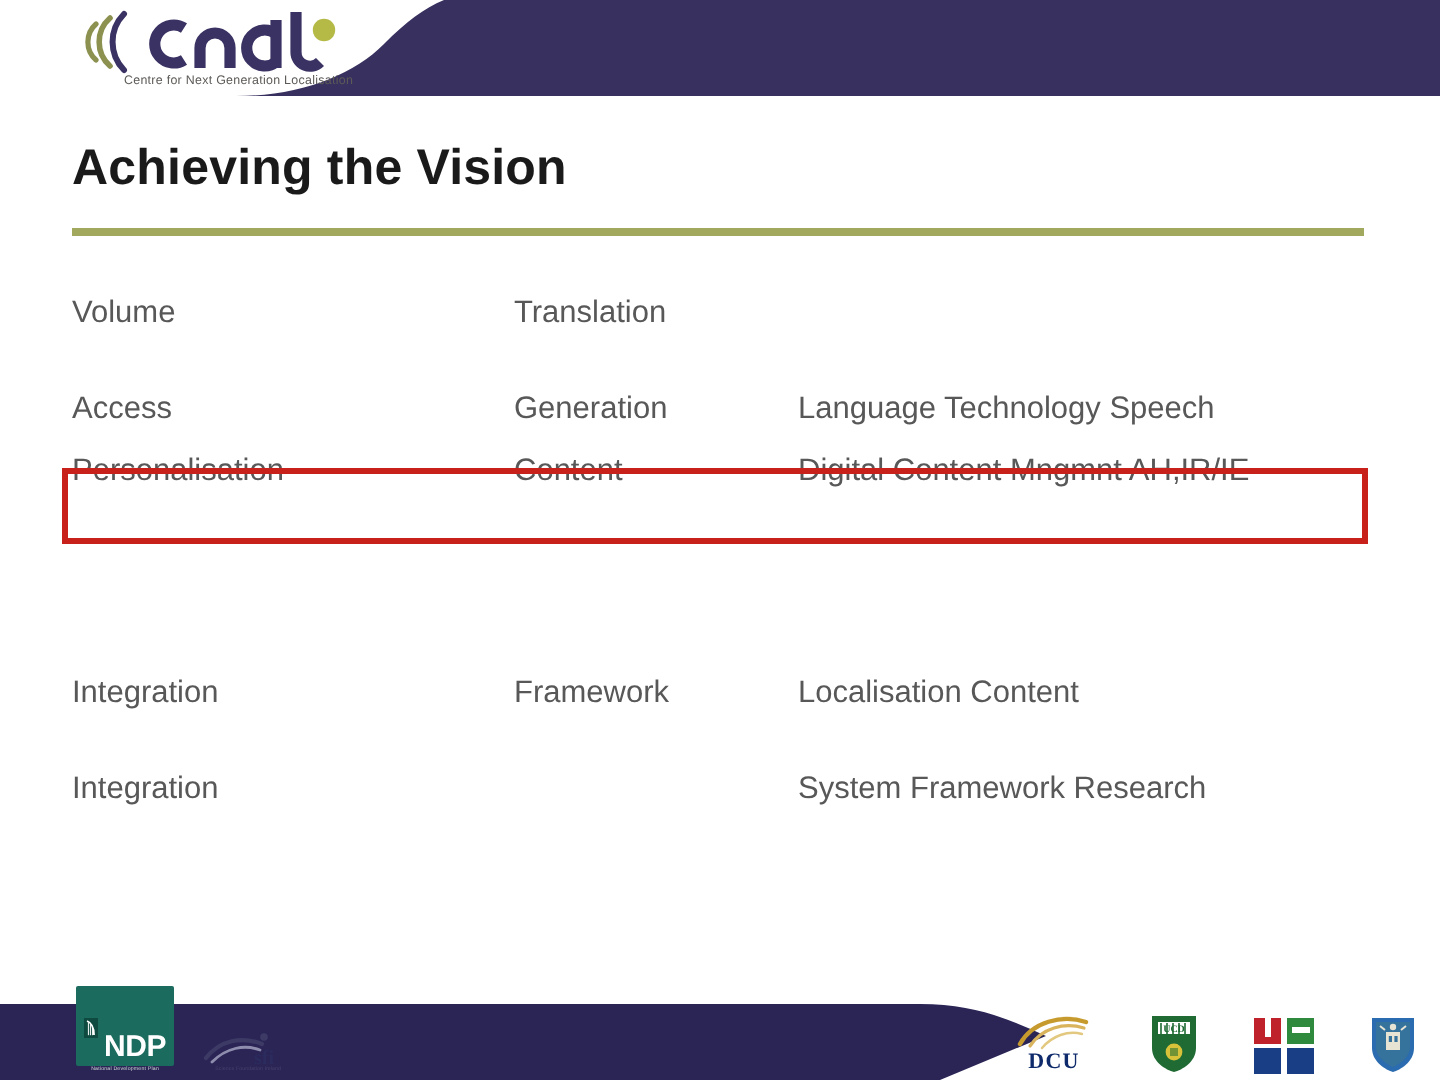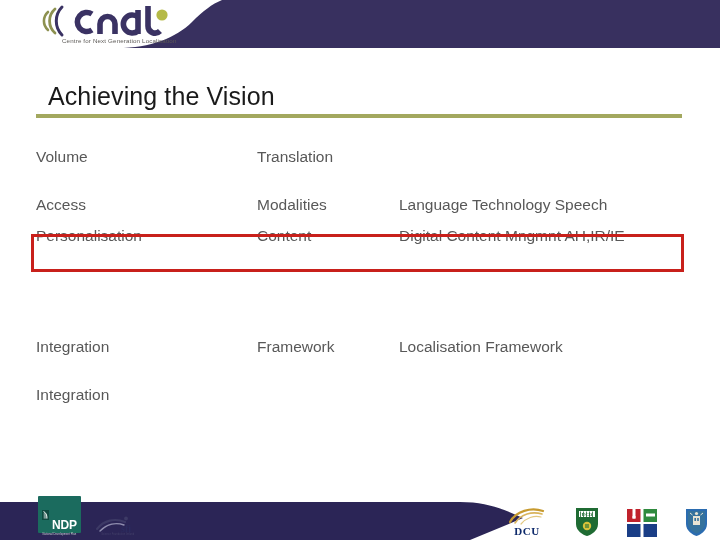--- a/index.html
+++ b/index.html
@@ -54,22 +54,22 @@
   }
 
   
   .slide-title {
     position: absolute;
     left: 36px;
     top: 70px;
     font-size: 25px;
     color: #1a1a1a;
     letter-spacing: 0.1px;
-    font-weight: normal;
-    margin: 12px;
+    font-weight: bold;
+    margin: 0;
     font-family: "Liberation Sans", sans-serif;
   }
   .title-rule {
     position: absolute;
     left: 36px;
     top: 114px;
     width: 646px;
     height: 4px;
     background: #a3a85f;
   }
@@ -153,21 +153,21 @@
   .ndp-box {
     background: #1b6b5e;
     padding: 2px 4px 1px 3px;
     display: flex;
     align-items: center;
     gap: 2px;
     border-radius: 1px;
   }
   .ndp-text {
     color: #ffffff;
-    font-size: 12px;
+    font-size: 15px;
     font-weight: bold;
     letter-spacing: -0.2px;
     font-family: "Liberation Sans", sans-serif;
     margin-top: 20px;
   }
   .ndp-sub {
     color: #cfd8d5;
     font-size: 2.6px;
     letter-spacing: 0.1px;
     text-align: center;
@@ -228,38 +228,39 @@
 
   <div class="content-table">
 
     <div class="trow row0">
       <span class="cell c1">Volume</span>
       <span class="cell c2">Translation</span>
     </div>
 
     <div class="trow row1">
       <span class="cell c1">Access</span>
-      <span class="cell c2">Modalities</span>
+      <span class="cell c2">Generation</span>
       <span class="cell c3">Language Technology Speech</span>
     </div>
 
     <div class="trow row2">
       <span class="cell c1">Personalisation</span>
       <span class="cell c2">Content</span>
       <span class="cell c3">Digital Content Mngmnt AH,IR/IE</span>
     </div>
 
     <div class="trow row3">
       <span class="cell c1">Integration</span>
       <span class="cell c2">Framework</span>
-      <span class="cell c3">Localisation Framework</span>
+      <span class="cell c3">Localisation Content</span>
     </div>
 
     <div class="trow row4">
       <span class="cell c1">Integration</span>
+      <span class="cell c3">System Framework Research</span>
     </div>
   </div>
 
   <div class="highlight-box"></div>
 
   <div class="footer-band">
     <svg width="720" height="44" viewBox="0 0 720 44" xmlns="http://www.w3.org/2000/svg">
       <path d="M0,6 L460,6 C488,6 505,14 523,22 L470,44 L0,44 Z" fill="#2b2556"></path>
     </svg>
   </div>

